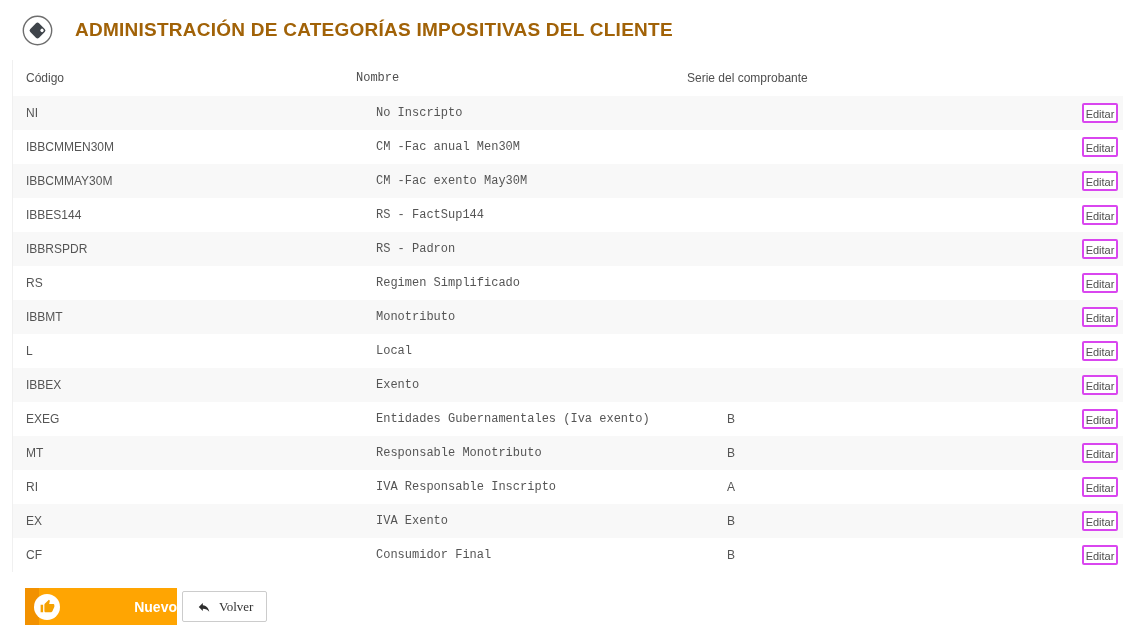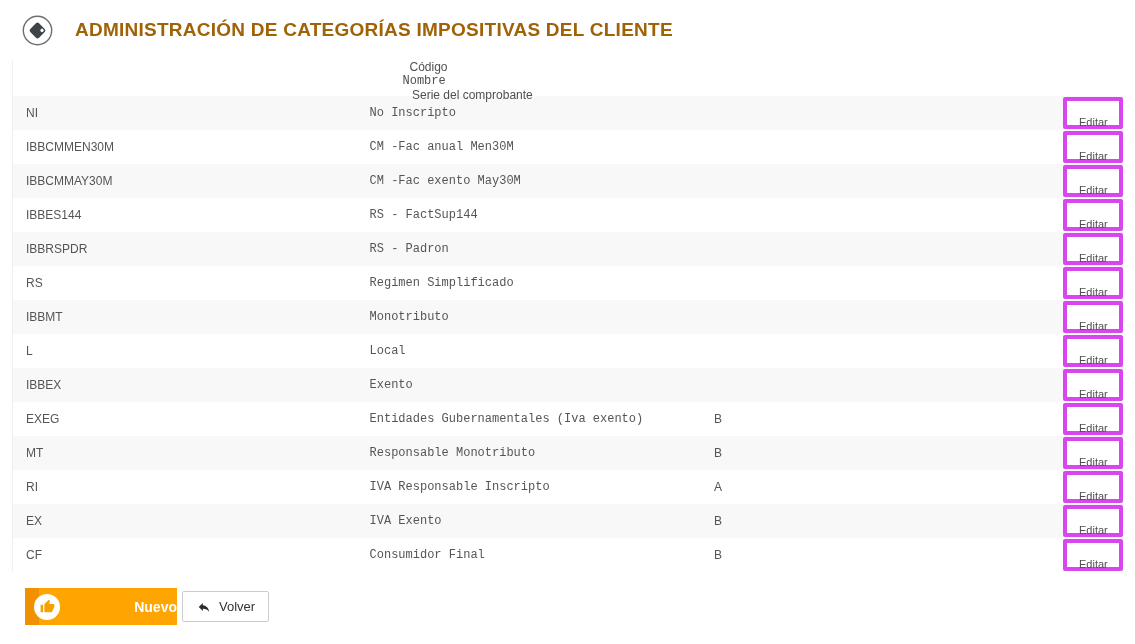--- a/index.html
+++ b/index.html
@@ -24,40 +24,40 @@
   .page-title {
     margin-left: 22px;
     font-size: 19px; font-weight: 700;
     letter-spacing: 0.25px;
     color: #a16207;
   }
 
   
   .table-wrap { margin: 0 12px; border-left: 1px solid #f0f0f0; }
   .thead, .row { display: flex; align-items: center; }
-  .thead { height: 36px; font-size: 12px; color: #4f4f4f; flex-direction: column; }
+  .thead { height: 36px; font-size: 12px; color: #4f4f4f; }
   .row   { height: 34px; font-size: 12px; color: #555555; gap: 20px; }
   .row:nth-child(odd) { background: #f8f8f8; }
 
   .col-codigo { width: 343px; padding-left: 13px; }
   .col-nombre { width: 331px; font-family: Liberation Mono, monospace; }
   .col-serie  { width: 312px; }
   .col-action { flex: 1; }
 
   .btn-editar {
     margin-left: 23px;
-    width: 60px; height: 20px;
+    width: 36px; height: 20px;
     background: #ffffff;
-    border: 4px solid #d946ef;
+    border: 2px solid #d946ef;
     border-radius: 2px;
     font-family: "Liberation Sans", sans-serif;
     font-size: 11px; color: #4f4f4f;
     cursor: pointer;
     line-height: 18px;
-    padding: 12px;
+    padding: 0;
   }
 
   
   .footer-actions {
     display: flex; align-items: center;
     margin: 16px 0 0 25px; gap: 5px;
   }
   .btn-nuevo {
     position: relative;
     width: 152px; height: 37px;
@@ -81,21 +81,21 @@
     background: #ffffff; border-radius: 50%;
     display: flex; align-items: center; justify-content: center;
   }
   .btn-volver {
     height: 31px;
     background: #ffffff;
     border: 1px solid #cccccc;
     border-radius: 2px;
     display: flex; align-items: center; gap: 7px;
     padding: 0 13px;
-    font-family: Liberation Sans, sans-serif;
+    font-family: Liberation Serif, serif;
     font-size: 13px; color: #333333;
     cursor: pointer;
   }
   .back-arrow { display: flex; align-items: center; }
 </style>
 </head>
 <body>
 
 <div class="page">
 

